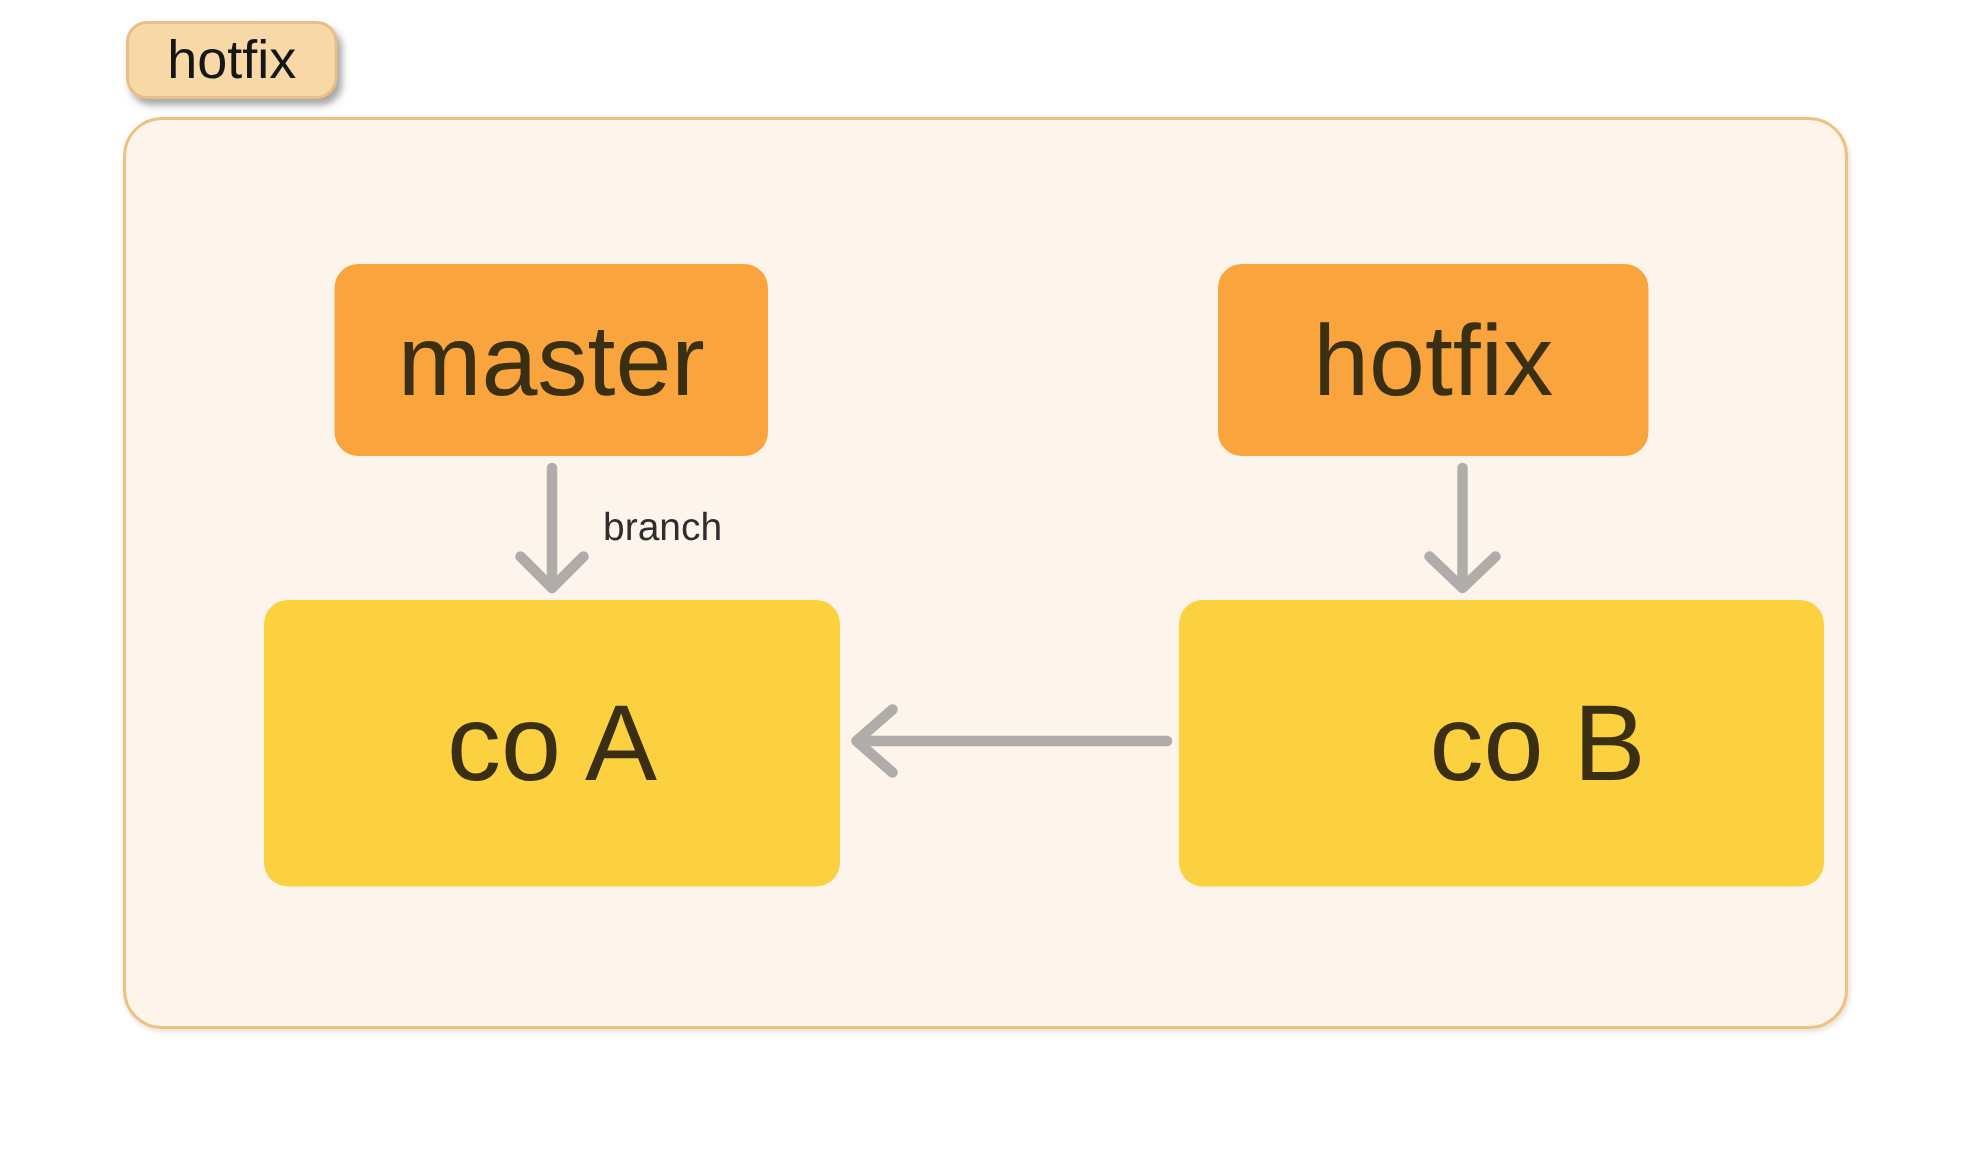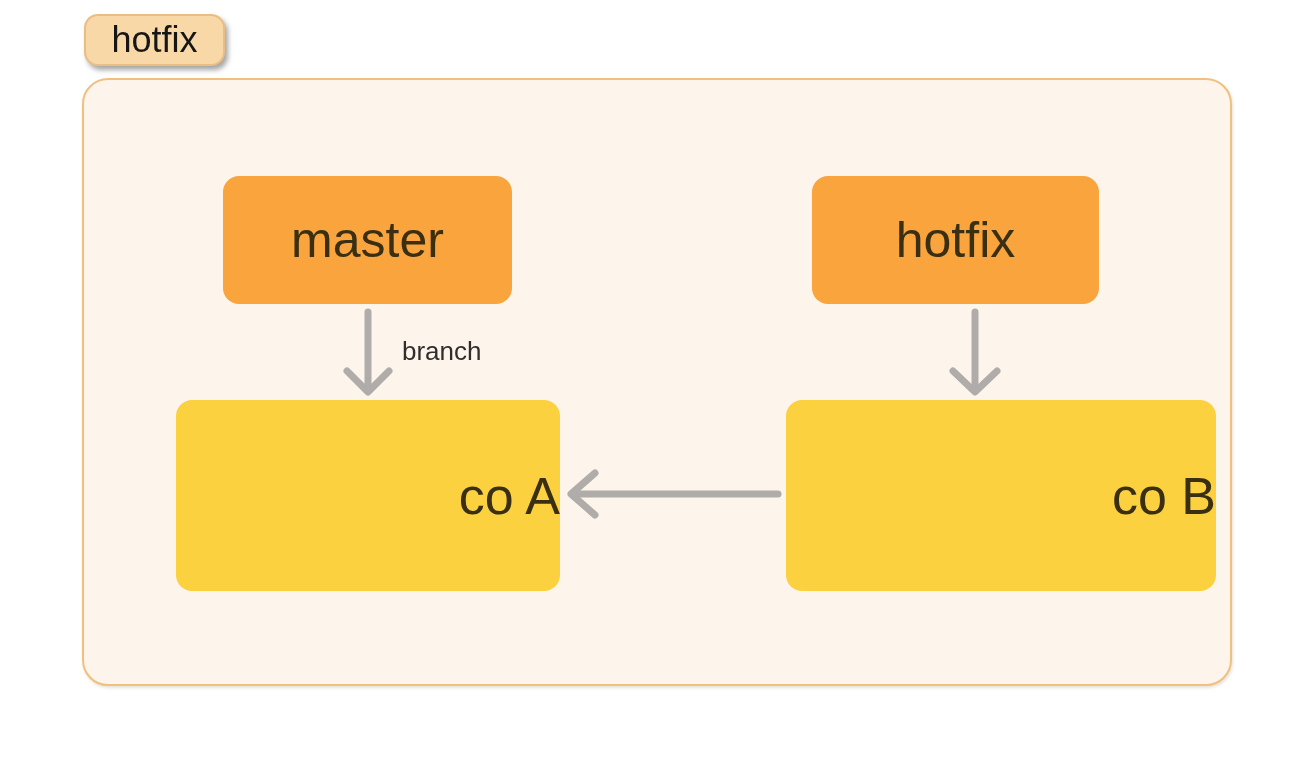--- a/index.html
+++ b/index.html
@@ -56,26 +56,25 @@
   .node {
     position: absolute;
     display: flex;
     align-items: center;
     justify-content: center;
     border-radius: 16px;
     color: var(--node-text, #3A2F13);
   }
   .node--branch {
     background: var(--branch-node-bg, #F9A43C);
-    font-size: 50px;
+    font-size: 67px;
   }
   .node--commit {
     background: var(--commit-node-bg, #FBD140);
-    font-size: 52px;
-    justify-content: flex-end;
+    font-size: 72px;
   }
   #node-master { left: 139px; top: 96px;  width: 289px; height: 128px; }
   #node-hotfix { left: 728px; top: 96px;  width: 287px; height: 128px; }
   #node-co-a   { left: 92px;  top: 320px; width: 384px; height: 191px; }
   #node-co-b   { left: 702px; top: 320px; width: 382px; height: 191px; padding-left: 48px; }
   .edge-label {
     position: absolute;
     left: 318px;
     top: 256px;
     font-size: 26px;

